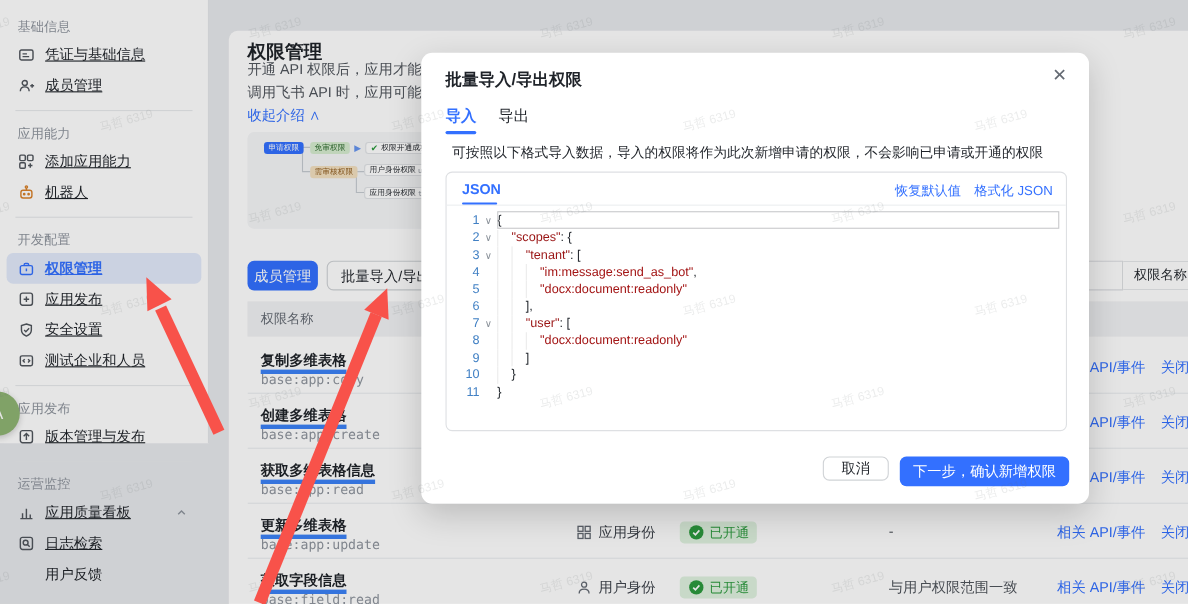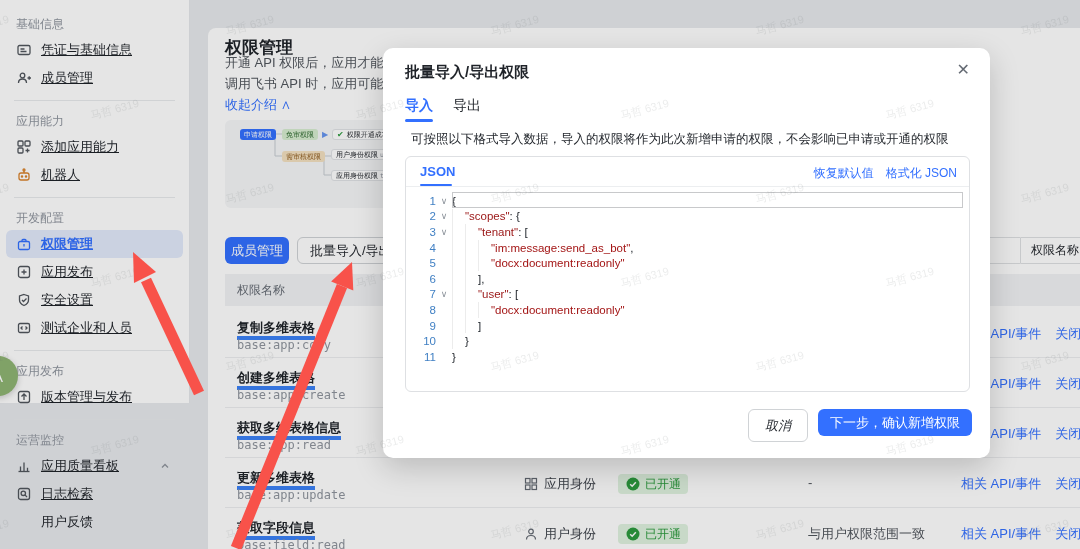--- a/index.html
+++ b/index.html
@@ -72,21 +72,21 @@
   .code{position:absolute;left:0;top:36px;right:0;font-family:"DejaVu Sans Mono",monospace;font-size:11.5px;}
   .code-line{position:relative;height:15.6px;display:flex;align-items:center;white-space:pre;}
   .ln{width:30px;text-align:right;color:#4180c4;flex:none;}
   .fold{width:16px;text-align:center;color:#8a9199;font-size:9px;flex:none;}
   .guide{display:inline-block;width:13px;height:15.6px;border-left:1px solid #ececec;flex:none;}
   .tk-key{color:#9a1515;}
   .tk-str{color:#a31515;}
   .tk-p{color:#24292f;}
   .focus-ring{position:absolute;left:46px;right:6px;top:-1px;height:16px;border:1px solid #c8c9cb;pointer-events:none;}
   .modal-footer{position:absolute;right:18px;bottom:16px;display:flex;gap:10px;}
-  .cancel-btn{height:33px;padding:0 16px;font-style:italic;}
+  .cancel-btn{height:22px;padding:0 16px;}
   .confirm-btn{height:27px;padding:0 12px;}
 
   
   .watermarks{position:absolute;inset:0;z-index:30;pointer-events:none;}
   .wm{position:absolute;font-size:11px;color:rgba(100,105,110,0.13);transform:rotate(-15deg);white-space:nowrap;}
   .arrows{position:absolute;inset:0;z-index:40;pointer-events:none;}
 
   .conn{position:absolute;left:0;top:0;}
 </style>
 </head>

